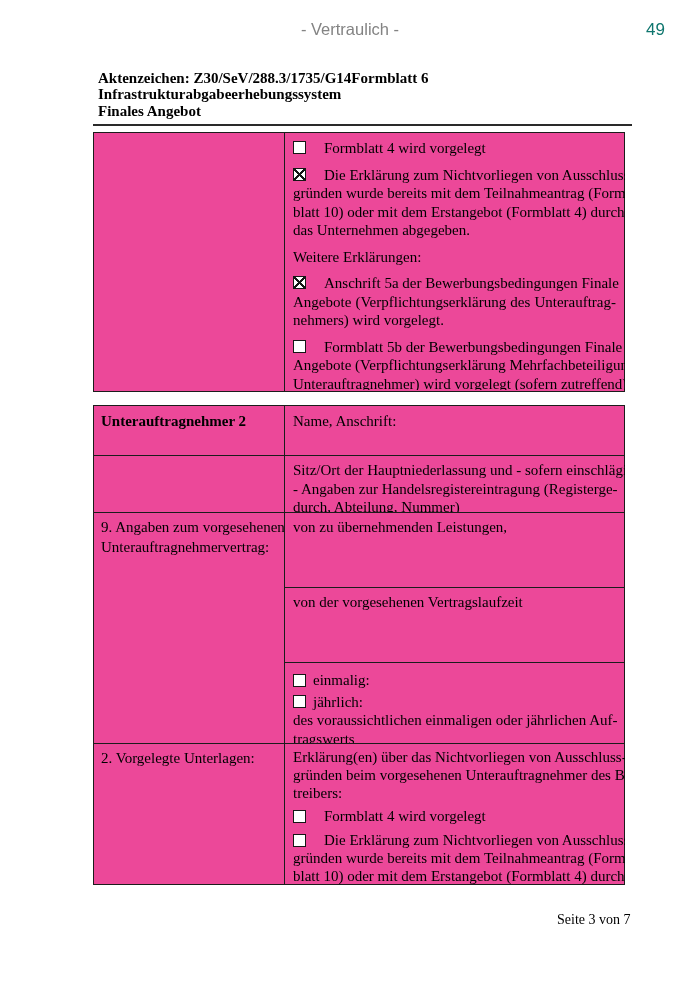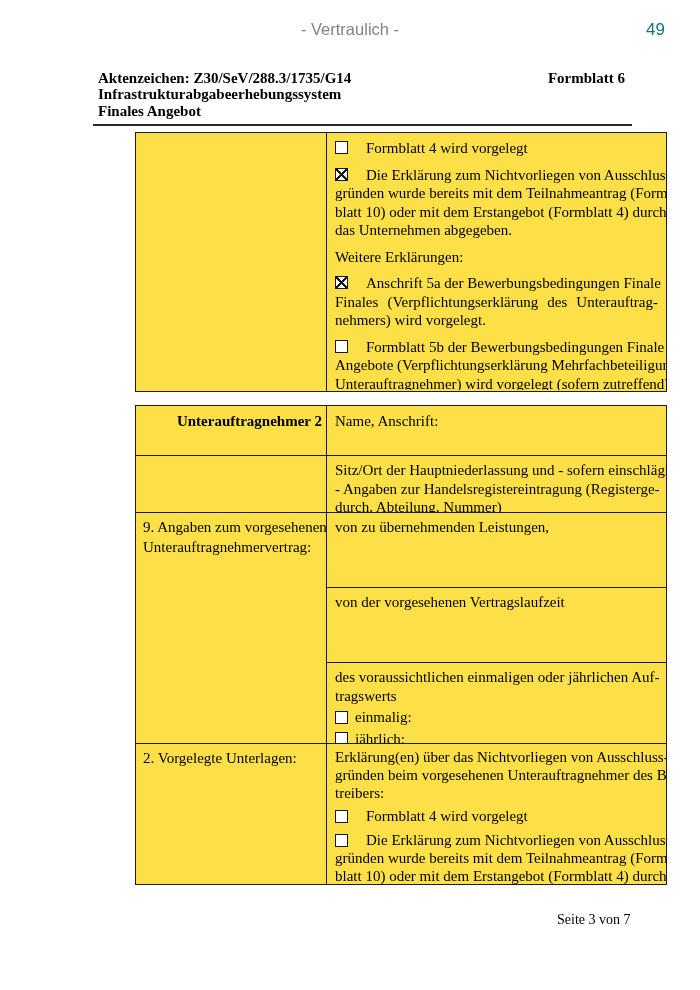--- a/index.html
+++ b/index.html
@@ -18,37 +18,37 @@
     font-family:"Liberation Sans", sans-serif; font-size:17px; color:#0f766e;
   }
 
   
   .docket {
     position:absolute; left:93px; top:70px; width:539px;
     font-weight:bold; font-size:15px; line-height:16.3px;
     padding-bottom:5px; border-bottom:2px solid #2a2a2a; box-sizing:border-box;
   }
   .docket .drow { padding-left:5px; }
-  .docket .drow1 { display:flex; justify-content:space-between; padding-right:7px; }
+  .docket .drow1 { display:flex; padding-right:7px; }
 
   
-  .tbl { position:absolute; left:93px; width:532px; border:1.4px solid #1c1c1c; box-sizing:border-box; background:#fde047;margin-left:42px; }
+  .tbl { position:absolute; left:93px; width:532px; border:1.4px solid #1c1c1c; box-sizing:border-box; background:#ec4899; }
   .t1 { top:132px; height:260px; }
   .t2 { top:405px; height:480px; }
   .vdiv { position:absolute; left:190px; top:0; bottom:0; width:0; border-left:1.4px solid #1c1c1c; }
   .hline { position:absolute; left:0; right:0; height:0; border-top:1.4px solid #1c1c1c; }
   .hline.half { left:190px; }
   .hl-a { top:49px; } .hl-b { top:106px; } .hl-c { top:181px; } .hl-d { top:256px; } .hl-e { top:337px; }
 
   .cell { position:absolute; box-sizing:border-box; font-size:15px; line-height:18.5px; overflow:hidden; }
   .cell.right { left:191px; width:340px; padding:6px 9px 0 8px; }
   .cell.left  { left:0; width:190px; padding:6px 4px 0 7px; }
 
   .t1-right { top:0; height:257px; padding-top:8px; }
-  .c-r1l { top:0; height:49px; padding-top:7px; font-weight:bold;text-align:right; }
+  .c-r1l { top:0; height:49px; padding-top:7px; font-weight:bold; }
   .c-r1r { top:0; height:49px; padding-top:7px; }
   .c-r2r { top:49px;  height:57px; }
   .c-r3l { top:106px; height:150px; line-height:19.5px; }
   .c-rAr { top:106px; height:75px; }
   .c-rBr { top:181px; height:75px; }
   .c-rCr { top:256px; height:81px; }
   .c-r4l { top:337px; height:141px; padding-top:8px; }
   .c-r4r { top:337px; height:141px; padding-top:8px; line-height:17.8px; }
 
   
@@ -109,21 +109,21 @@
           <div class="line jl">gründen wurde bereits mit dem Teilnahmeantrag (Form-</div>
           <div class="line jl">blatt 10) oder mit dem Erstangebot (Formblatt 4) durch</div>
           <div class="line">das Unternehmen abgegeben.</div>
         </div>
         <div class="para">
           <div class="line">Weitere Erklärungen:</div>
         </div>
         <div class="para">
           <span class="cb checked"></span>
           <div class="line jl ind">Anschrift 5a der Bewerbungsbedingungen Finale</div>
-          <div class="line jl">Finales (Verpflichtungserklärung des Unterauftrag-</div>
+          <div class="line jl">Angebote (Verpflichtungserklärung des Unterauftrag-</div>
           <div class="line">nehmers) wird vorgelegt.</div>
         </div>
         <div class="para">
           <span class="cb"></span>
           <div class="line jl ind">Formblatt 5b der Bewerbungsbedingungen Finale</div>
           <div class="line jl">Angebote (Verpflichtungserklärung Mehrfachbeteiligung</div>
           <div class="line">Unterauftragnehmer) wird vorgelegt (sofern zutreffend).</div>
         </div>
       </div>
   </div>
@@ -146,26 +146,26 @@
       </div>
 
     <div class="cell left c-r3l">
         <div class="line">9. Angaben zum vorgesehenen</div>
         <div class="line">Unterauftragnehmervertrag:</div>
       </div>
     <div class="cell right c-rAr">von zu übernehmenden Leistungen,</div>
     <div class="cell right c-rBr">von der vorgesehenen Vertragslaufzeit</div>
     <div class="cell right c-rCr">
       <div>
+          <div class="opt"><span class="cb-inline"></span><span>einmalig:</span></div>
+          <div class="opt"><span class="cb-inline"></span><span>jährlich:</span></div>
+        </div>
+      <div>
           <div class="line jl">des voraussichtlichen einmaligen oder jährlichen Auf-</div>
           <div class="line">tragswerts</div>
-        </div>
-      <div>
-          <div class="opt"><span class="cb-inline"></span><span>einmalig:</span></div>
-          <div class="opt"><span class="cb-inline"></span><span>jährlich:</span></div>
         </div>
     </div>
 
     <div class="cell left c-r4l">2. Vorgelegte Unterlagen:</div>
     <div class="cell right c-r4r">
         <div class="para">
           <div class="line jl">Erklärung(en) über das Nichtvorliegen von Ausschluss-</div>
           <div class="line jl">gründen beim vorgesehenen Unterauftragnehmer des Be-</div>
           <div class="line">treibers:</div>
         </div>

